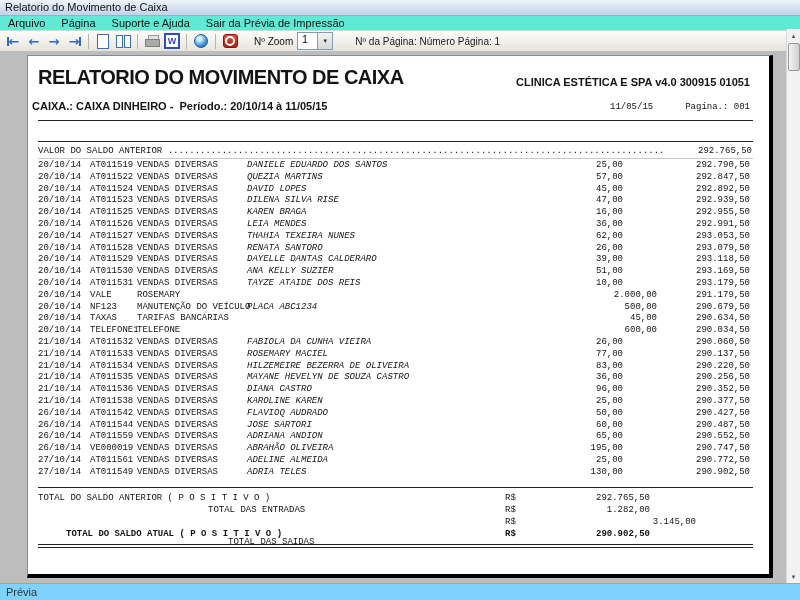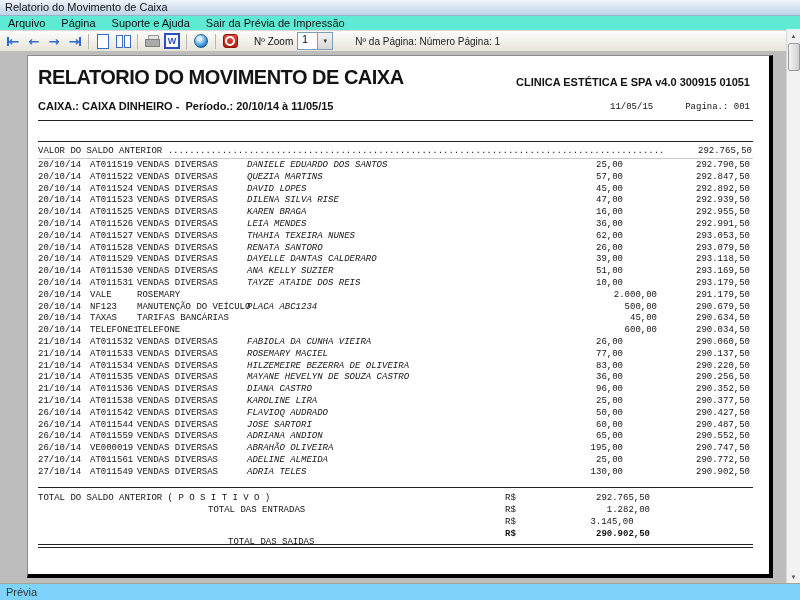--- a/index.html
+++ b/index.html
@@ -43,21 +43,21 @@
   .pageinfo{font-size:10px;color:#222;margin-left:22px;white-space:pre;}
   
   .workspace{position:absolute;top:51px;left:0;right:13px;bottom:17px;background:#bdbdbd;}
   .page{position:absolute;left:27px;top:4px;width:741px;height:518px;background:#fff;
     border-top:1px solid #8a8a8a;border-left:1px solid #8a8a8a;
     border-right:4px solid #000;border-bottom:4px solid #000;box-sizing:content-box;
     font-family:"Liberation Mono","DejaVu Sans Mono",monospace;font-size:9px;color:#141414;}
   .abs{position:absolute;white-space:pre;}
   .rtitle{left:10px;top:10px;font-family:"Liberation Sans",sans-serif;font-size:20px;font-weight:bold;letter-spacing:-0.5px;}
   .rcompany{left:340px;width:382px;top:20px;text-align:right;font-family:"Liberation Sans",sans-serif;font-size:11px;font-weight:bold;}
-  .rcaixa{left:10px;top:44px;font-family:"Liberation Sans",sans-serif;font-size:11px;font-weight:bold;}
+  .rcaixa{left:4px;top:44px;font-family:"Liberation Sans",sans-serif;font-size:11px;font-weight:bold;}
   .rdate{left:582px;top:46px;}
   .rpagenum{left:640px;width:82px;top:46px;text-align:right;}
   .hline{position:absolute;left:10px;right:16px;border-top:1px solid #222;}
   .l1{top:64px;} .l2{top:85px;} .l3{top:431px;}
   .lgray{top:102px;border-top:1px solid #c9c9c9;}
   .dline{position:absolute;left:10px;right:16px;top:488px;height:2px;
     border-top:1px solid #222;border-bottom:1px solid #222;}
   .colhead{position:absolute;left:0;right:0;top:70px;height:12px;}
   .rows{position:absolute;left:0;right:0;top:104px;}
   .rrow{position:relative;height:11.8px;line-height:11.8px;}
@@ -70,21 +70,21 @@
   .c-saldo{left:622px;width:100px;text-align:right;}
   .valor-row{position:absolute;left:10px;right:17px;top:90px;display:flex;}
   .valor-dots{flex:0 1 auto;overflow:hidden;white-space:pre;}
   .valor-saldo{margin-left:auto;white-space:pre;}
   .trow{position:absolute;left:0;right:0;height:12px;line-height:12px;}
   .trow span{position:absolute;top:0;white-space:pre;}
   .t0{top:436px;} .t1{top:448px;} .t2{top:460px;} .t3{top:472px;font-weight:bold;}
   .t0 .tl{left:10px;} .t1 .tl{left:180px;} .t2 .tl{left:200px;margin-top:20px;} .t3 .tl{left:38px;}
   .tc{left:477px;}
   .tv{left:500px;width:122px;text-align:right;}
-  .tv.sai{width:168px;text-align:center;}
+  .tv.sai{width:168px;}
   
   .vscroll{position:absolute;top:29px;right:0;width:13px;bottom:17px;background:#f2f2f2;border-left:1px solid #d8d8d8;}
   .vs-btn{position:absolute;left:0;width:13px;height:13px;font-size:6px;color:#555;
     display:flex;align-items:center;justify-content:center;background:#f2f2f2;}
   .vs-up{top:0;} .vs-down{bottom:0;}
   .vs-thumb{position:absolute;left:1px;top:14px;width:10px;height:26px;
     background:linear-gradient(90deg,#f4f4f4,#cfcfcf);border:1px solid #9a9a9a;border-radius:2px;}
   .statusbar{position:absolute;left:0;right:0;bottom:0;height:16px;background:#7dd3fc;
     border-top:1px solid #a6a294;font-size:11px;line-height:16px;color:#333;padding-left:6px;}
 </style>
@@ -312,21 +312,21 @@
           <span class="c-doc">AT011536</span>
           <span class="c-conta">VENDAS DIVERSAS</span>
           <span class="c-hist">DIANA CASTRO</span>
           <span class="c-entrada">96,00</span>
           <span class="c-saldo">290.352,50</span>
         </div>
         <div class="rrow">
           <span class="c-date">21/10/14</span>
           <span class="c-doc">AT011538</span>
           <span class="c-conta">VENDAS DIVERSAS</span>
-          <span class="c-hist">KAROLINE LIRA</span>
+          <span class="c-hist">KAROLINE KAREN</span>
           <span class="c-entrada">25,00</span>
           <span class="c-saldo">290.377,50</span>
         </div>
         <div class="rrow">
           <span class="c-date">26/10/14</span>
           <span class="c-doc">AT011542</span>
           <span class="c-conta">VENDAS DIVERSAS</span>
           <span class="c-hist">FLAVIOQ AUDRADO</span>
           <span class="c-entrada">50,00</span>
           <span class="c-saldo">290.427,50</span>
@@ -384,20 +384,21 @@
           <span class="tl">TOTAL DAS ENTRADAS</span>
           <span class="tc">R$</span>
           <span class="tv">1.282,00</span>
         </div>
         <div class="trow t2">
           <span class="tl">TOTAL DAS SAIDAS</span>
           <span class="tc">R$</span>
           <span class="tv sai">3.145,00</span>
         </div>
         <div class="trow t3">
+          <span class="tl">TOTAL DO SALDO ATUAL ( P O S I T I V O )</span>
           <span class="tc">R$</span>
           <span class="tv">290.902,50</span>
         </div>
       </div>
     <div class="dline"></div>
   </div>
 </div>
 
 <div class="vscroll">
   <div class="vs-btn vs-up">▲</div>

